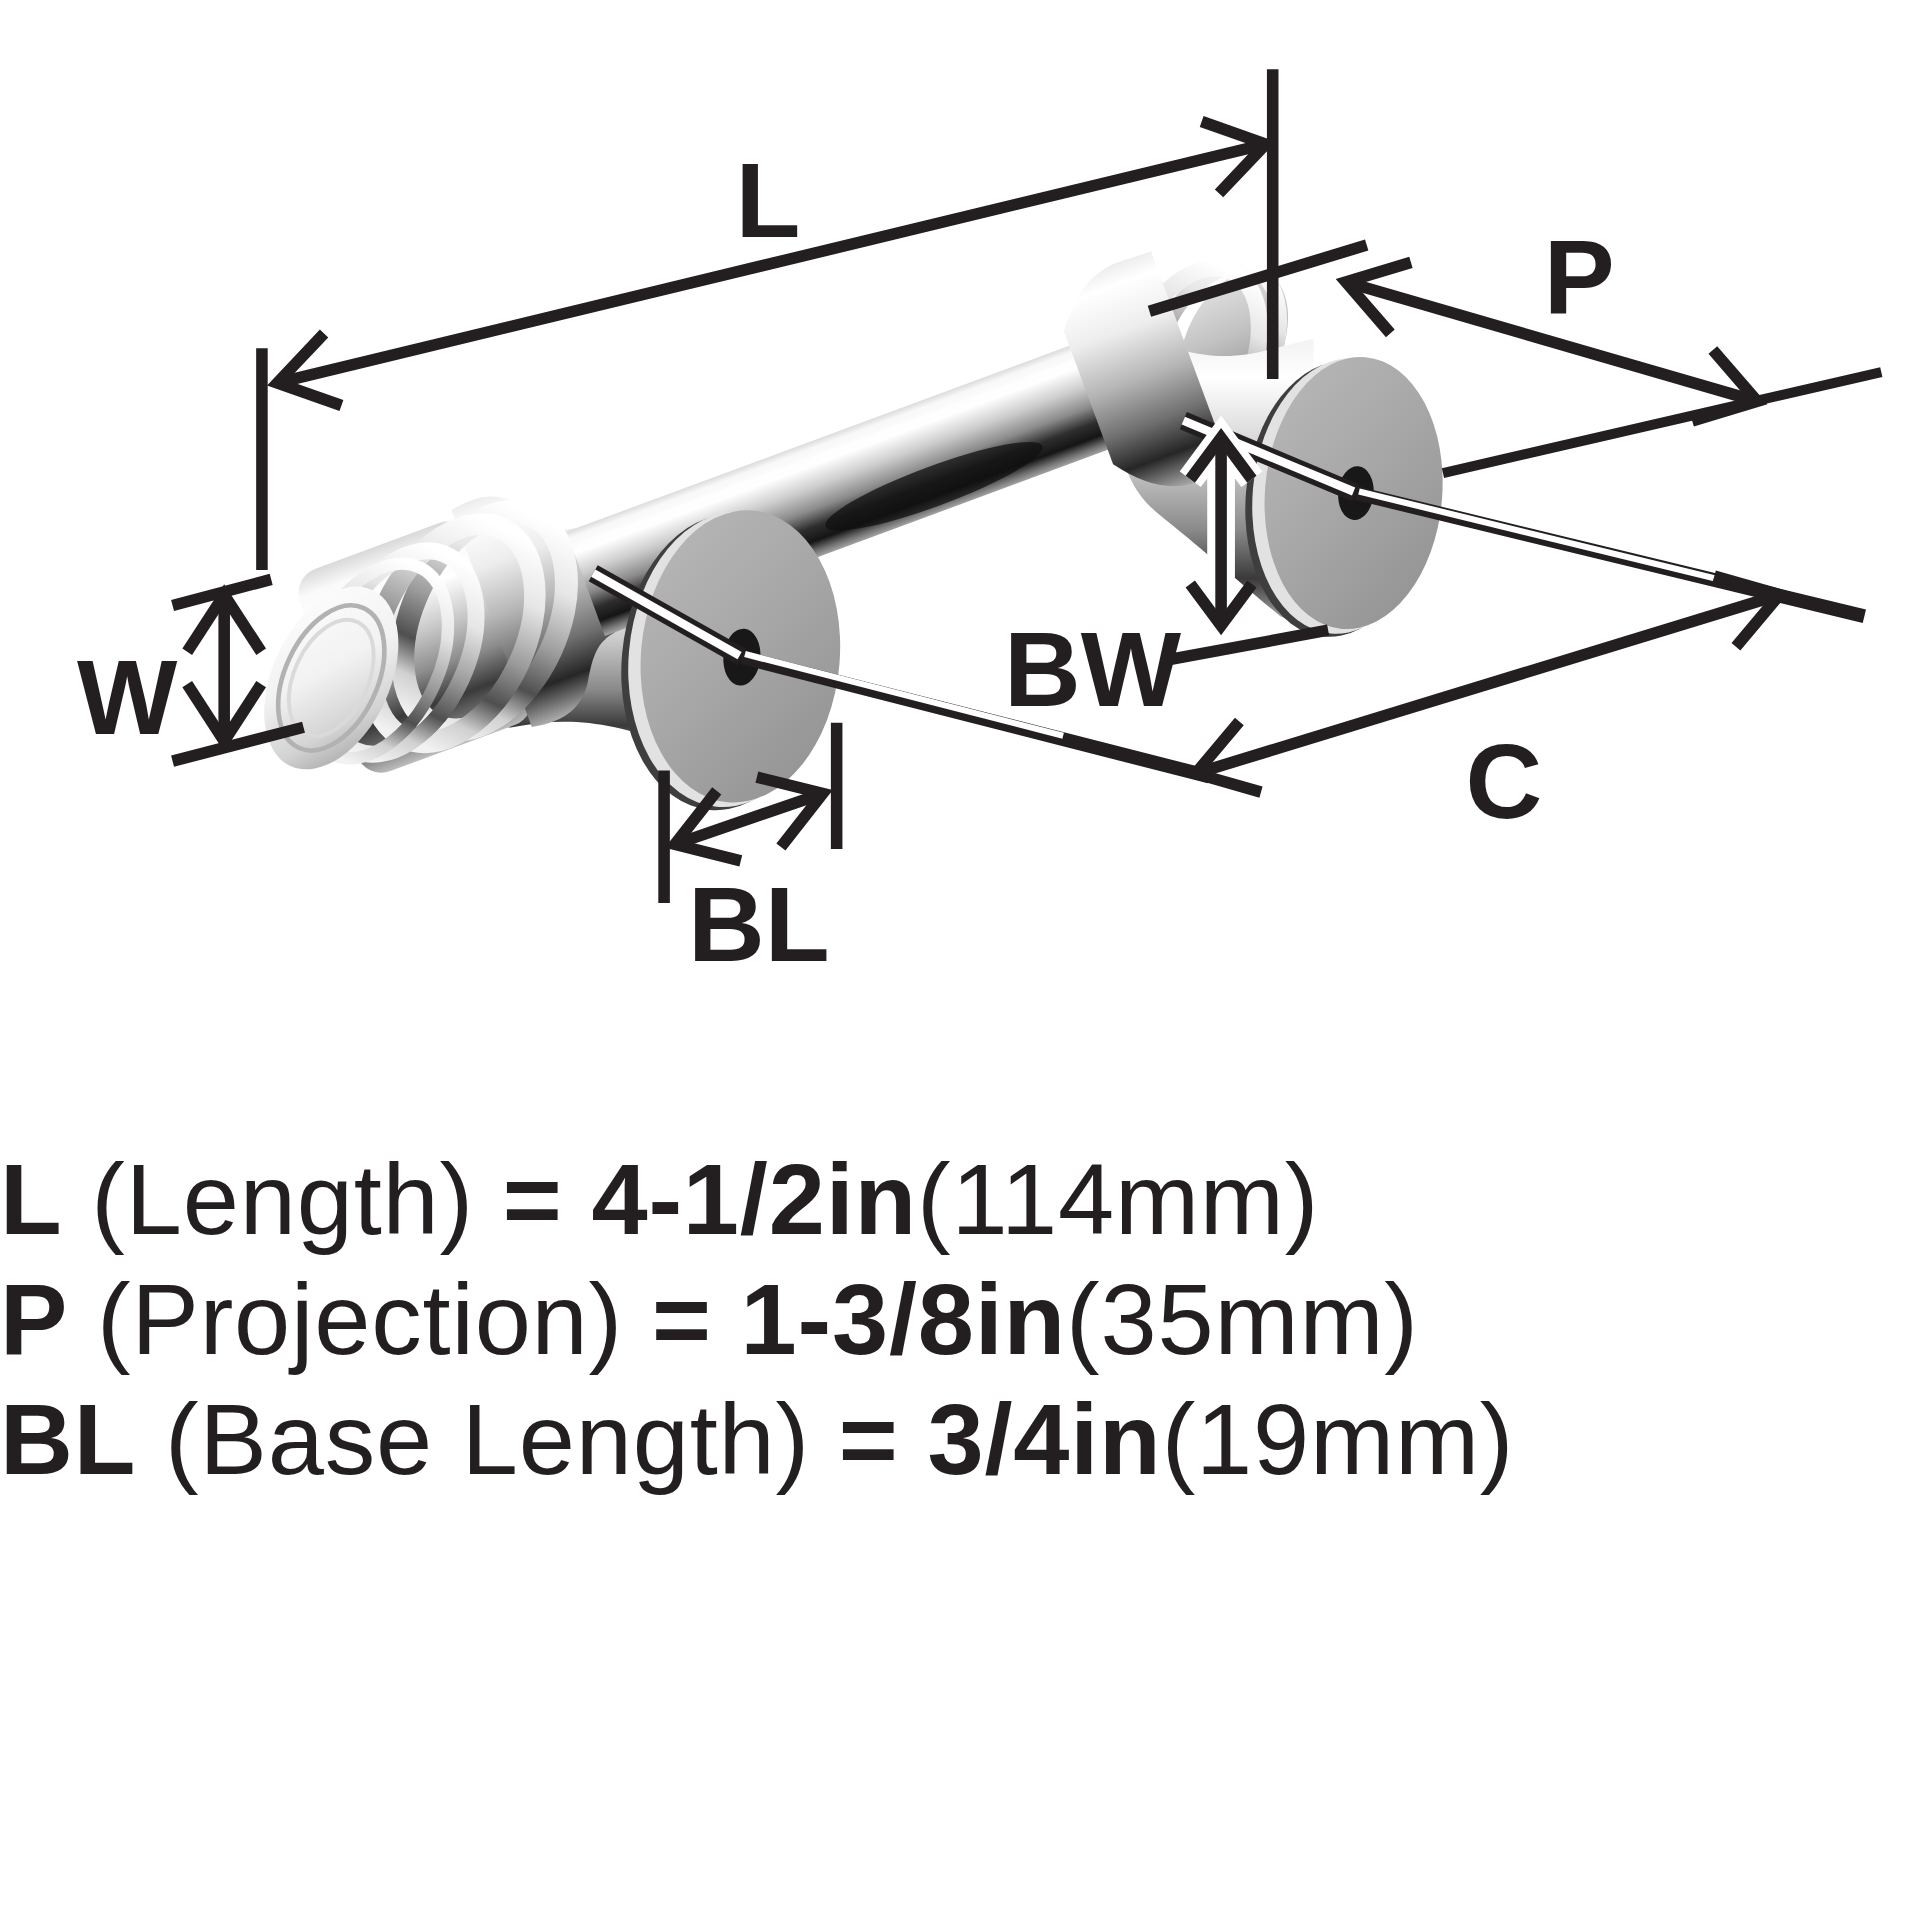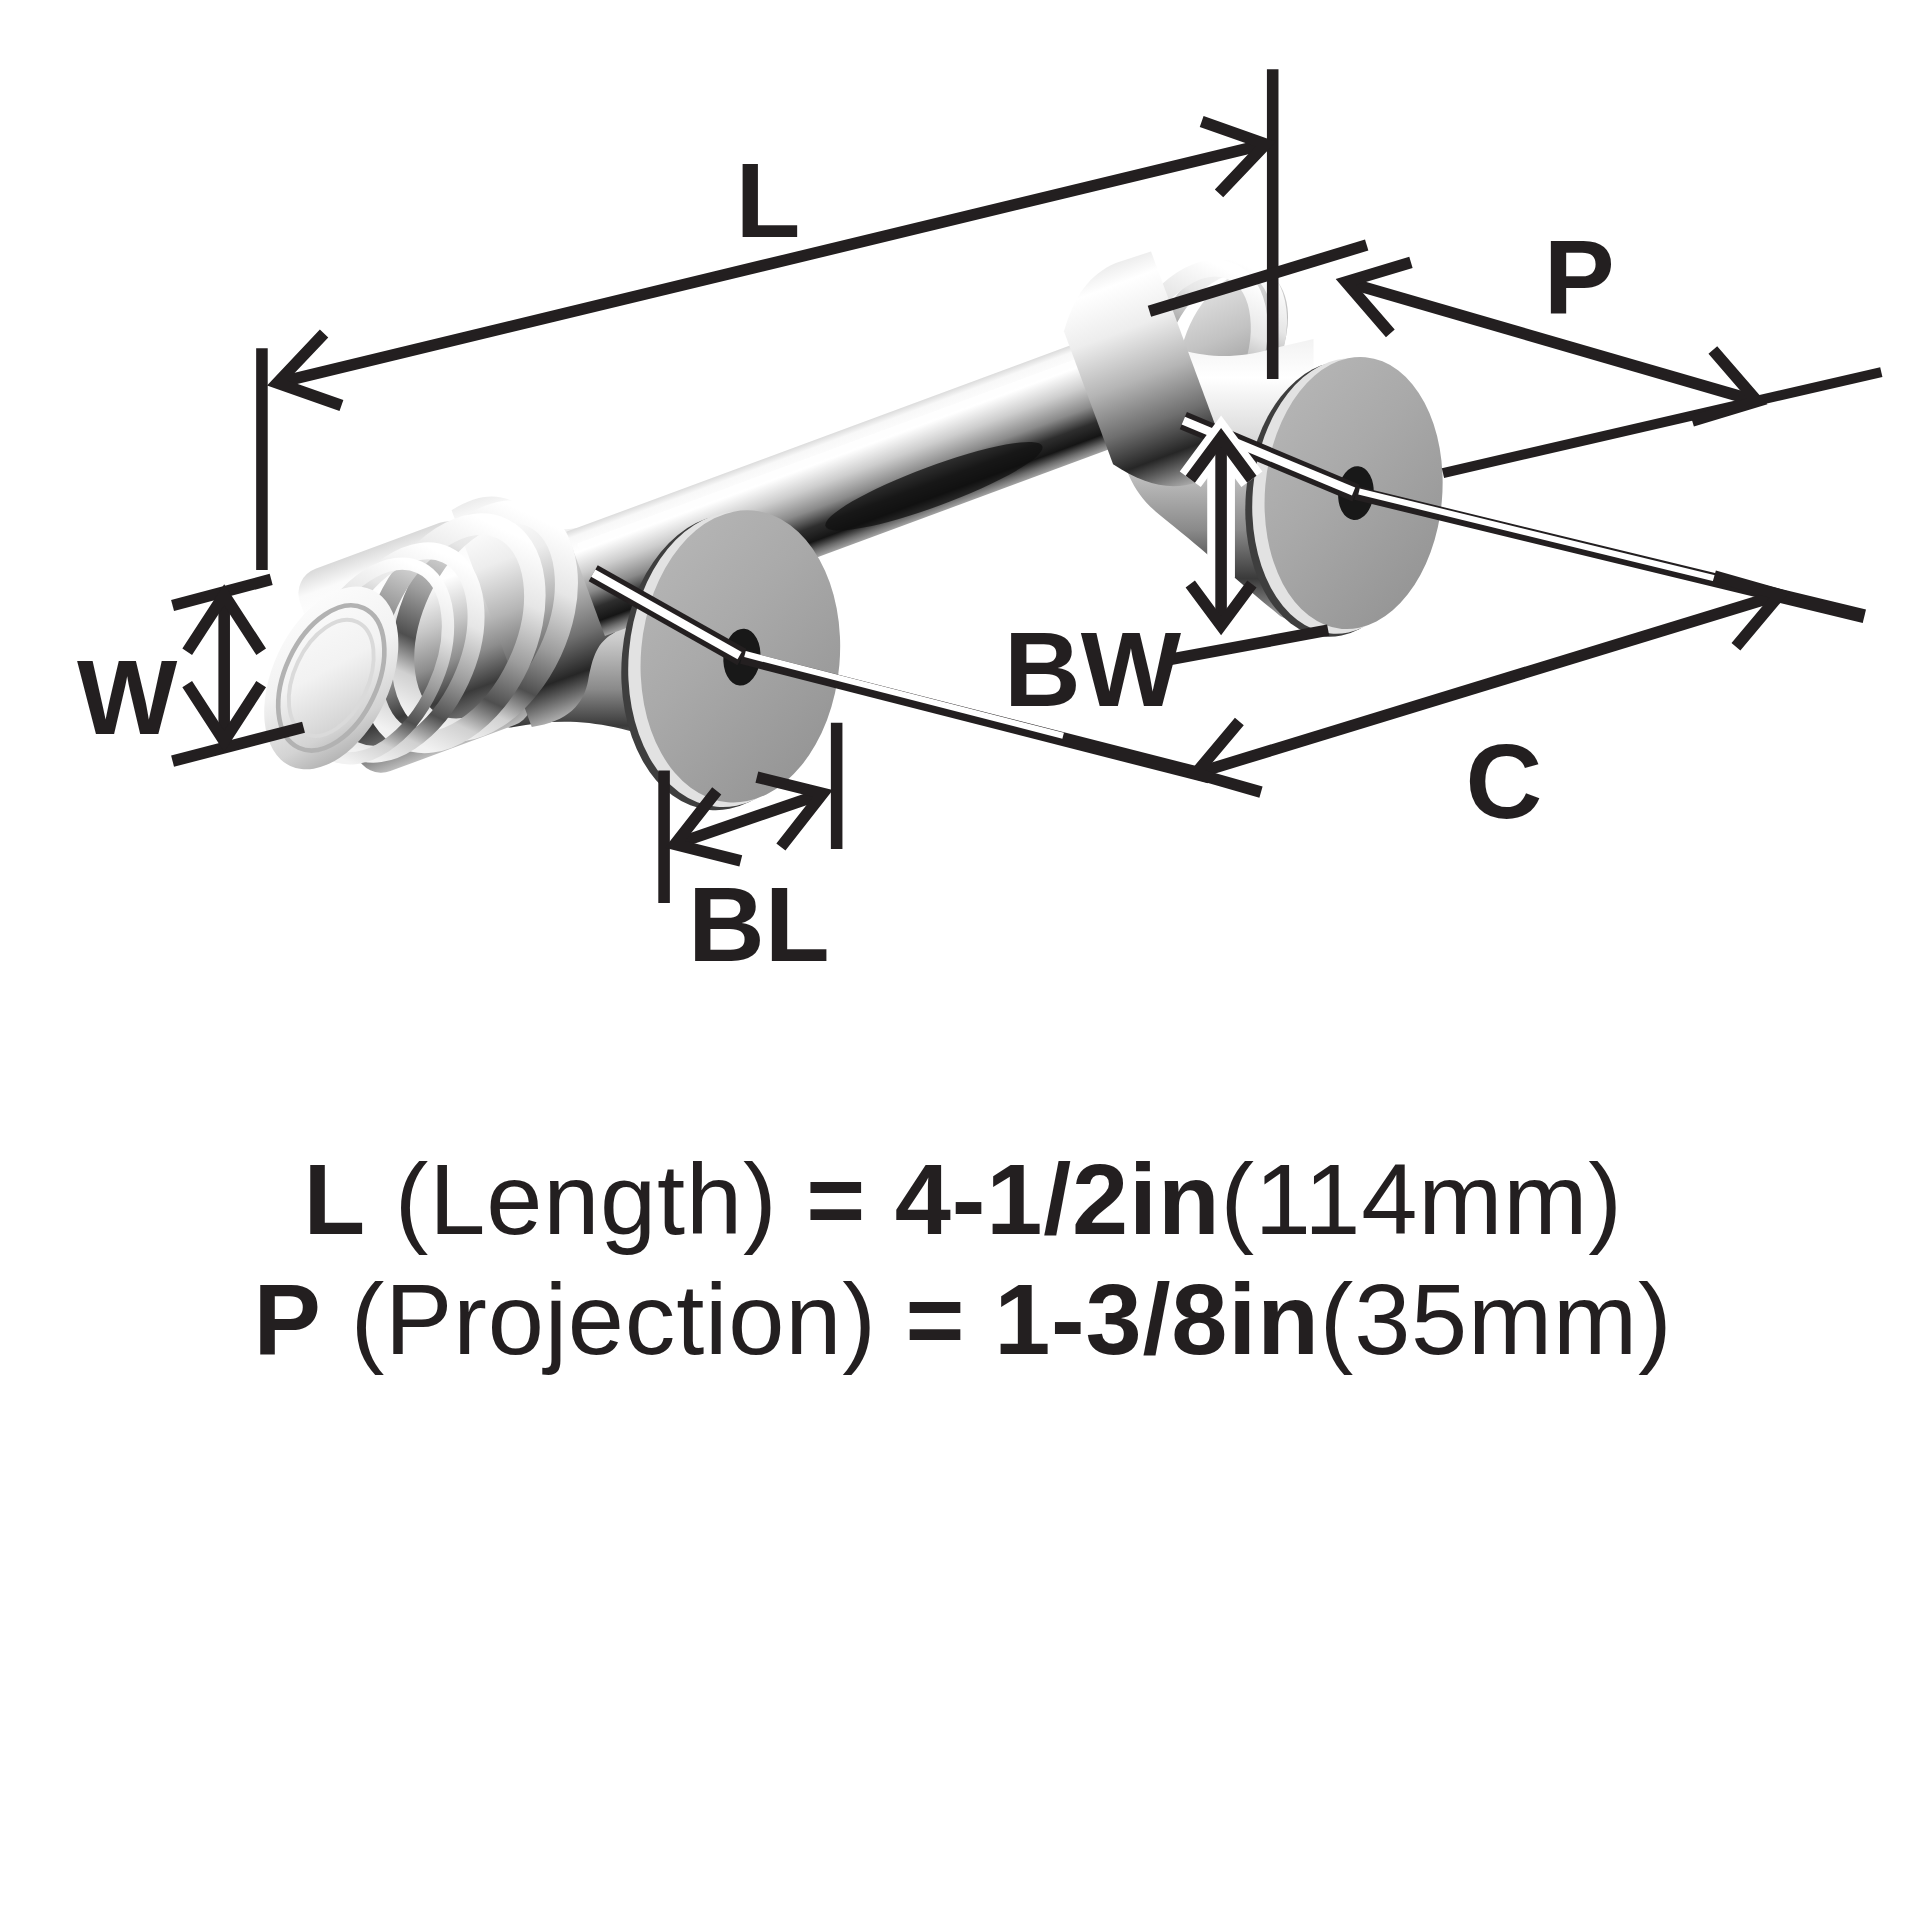--- a/index.html
+++ b/index.html
@@ -1,20 +1,20 @@
 <!DOCTYPE html>
 <html style="font-size:12.3px"><head>
 <meta charset="utf-8">
 <style>
   html,body{margin:0;padding:0;background:#ffffff;}
   body{width:1926px;height:1926px;position:relative;font-family:"Liberation Sans",sans-serif;}
   #stage{position:absolute;left:0;top:0;width:1926px;height:1926px;}
   svg{display:block;}
   .callout{font-family:"Liberation Sans",sans-serif;font-weight:700;font-size:138px;fill:#231f20;}
-  #legend{position:absolute;left:0;right:0;top:1139px;text-align:center;color:#231f20;}
+  #legend{position:absolute;left:0;right:0;top:1139px;text-align:left;color:#231f20;}
   .legend-row{font-size:101px;line-height:120px;white-space:pre;letter-spacing:0.8px;}
   .sym,.eqval{font-weight:700;}
   .nm,.metric{font-weight:400;}
 </style>
 </head>
 <body>
 
 <div id="stage">
 <svg width="1926" height="1926" viewBox="0 0 2500 2500">
   <defs>
@@ -209,14 +209,15 @@
     <text class="callout" x="1952" y="1062">C</text>
     <text class="callout" x="985" y="1248">BL</text>
     <text class="callout" x="1418" y="916">BW</text>
   </g>
 </svg>
 </div>
 
 <div id="legend">
   <div class="legend-row"><span class="sym">L</span><span class="nm"> (Length) </span><span class="eqval">= 4-1/2in</span><span class="metric">(114mm)</span></div>
   <div class="legend-row"><span class="sym">P</span><span class="nm"> (Projection) </span><span class="eqval">= 1-3/8in</span><span class="metric">(35mm)</span></div>
+  <div class="legend-row"><span class="sym">BL</span><span class="nm"> (Base Length) </span><span class="eqval">= 3/4in</span><span class="metric">(19mm)</span></div>
 </div>
 
 
 </body></html>

